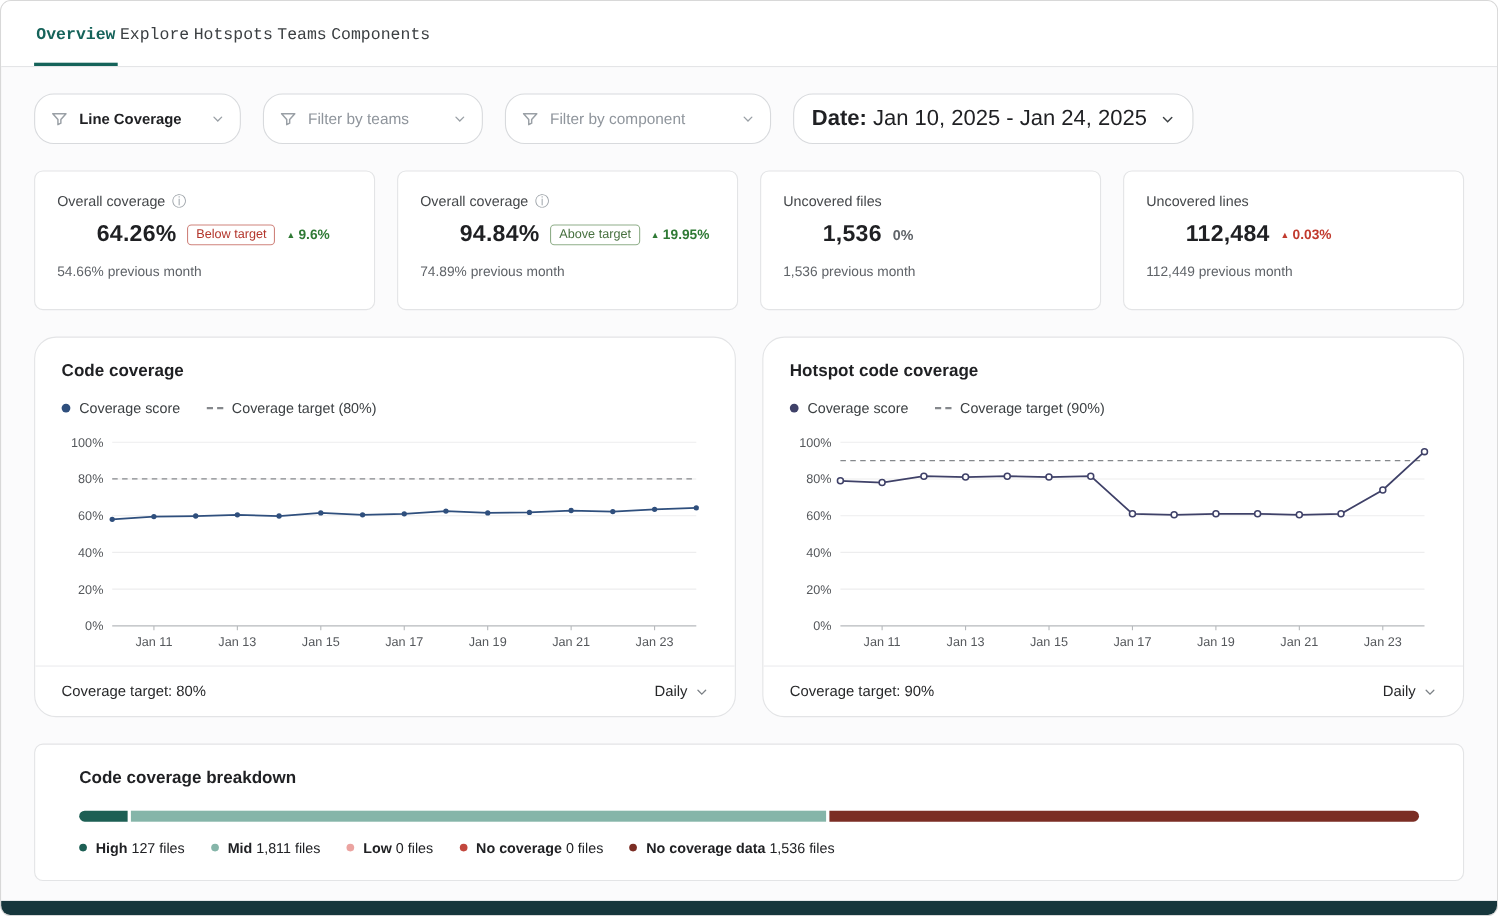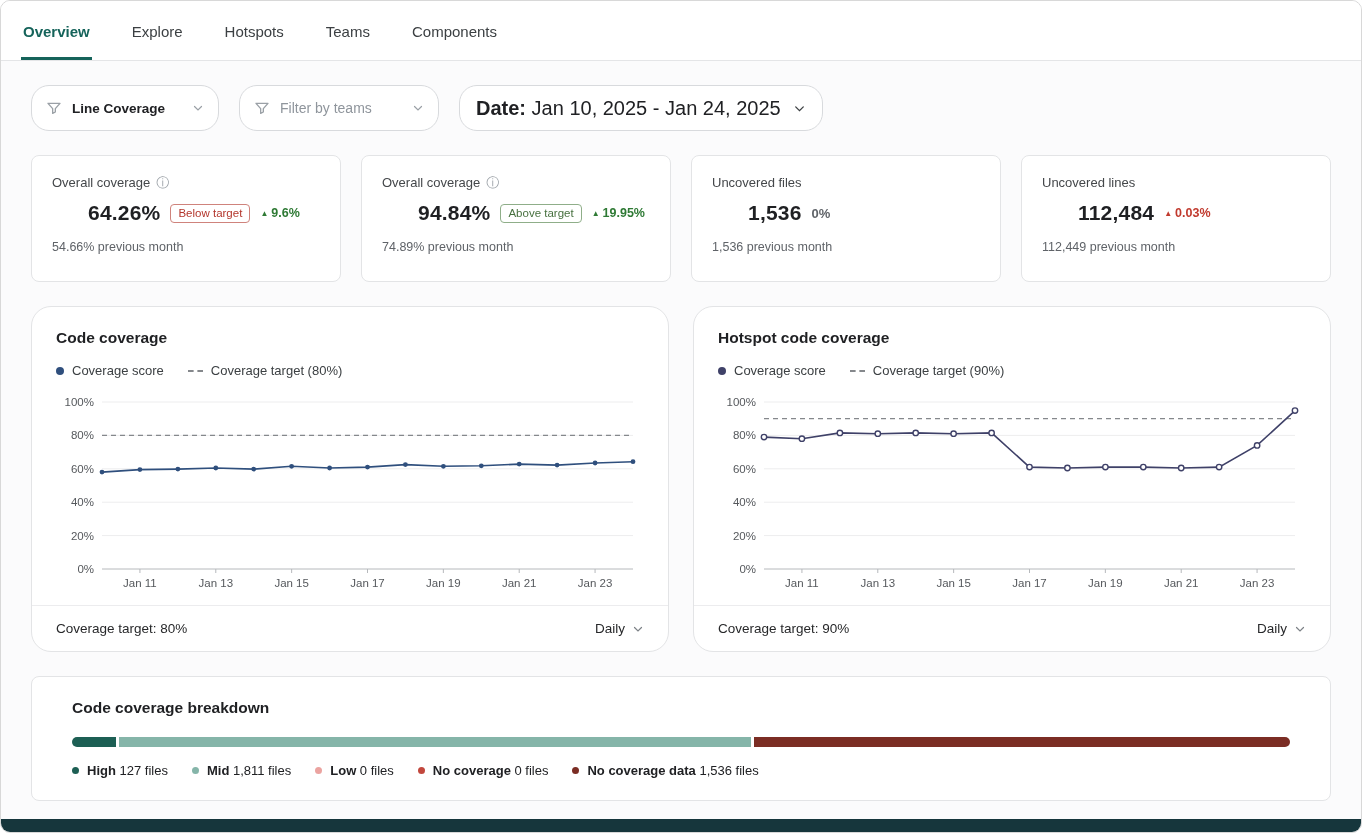--- a/index.html
+++ b/index.html
@@ -15,23 +15,24 @@
     border-radius: 10px;
     overflow: hidden;
     display: flex; flex-direction: column;
     background: #fbfbfc;
   }
 
   
   .topnav {
     background: #fff;
     border-bottom: 1px solid #e4e5e7;
-    padding: 0 20px;
-    display: flex; gap: 38px;
+    padding: 0 30px;
+    display: flex; 
     flex: 0 0 auto;
+    font-family: Liberation Mono, monospace;
   }
   .tab {
     padding: 22px 2px 17px;
     font-size: 15px; color: #3c4043;
     border-bottom: 3px solid transparent;
     cursor: pointer; white-space: nowrap;
   }
   .tab.active { color: #15635a; font-weight: bold; border-bottom-color: #15635a; }
 
   
@@ -152,20 +153,33 @@
             </svg>
         </span>
         <span class="lbl-ph">Filter by teams</span>
         <span class="chev">
           <svg width="12" height="12" viewBox="0 0 24 24" fill="none" stroke="#9aa0a6" stroke-width="2.4" stroke-linecap="round">
               <polyline points="5 9 12 16 19 9"></polyline>
             </svg>
         </span>
       </div>
 
+      <div class="filter f-comp">
+        <span class="ic">
+          <svg width="16" height="16" viewBox="0 0 24 24" fill="none" stroke="#9aa0a6" stroke-width="2" stroke-linejoin="round">
+              <path d="M3 5h18l-7 8v5l-4 2v-7L3 5z"></path>
+            </svg>
+        </span>
+        <span class="lbl-ph">Filter by component</span>
+        <span class="chev">
+          <svg width="12" height="12" viewBox="0 0 24 24" fill="none" stroke="#9aa0a6" stroke-width="2.4" stroke-linecap="round">
+              <polyline points="5 9 12 16 19 9"></polyline>
+            </svg>
+        </span>
+      </div>
 
       <div class="filter f-date">
         <span class="date-text">
           <b>Date:</b>
           <span>Jan 10, 2025 - Jan 24, 2025</span>
         </span>
         <span class="chev">
           <svg width="13" height="13" viewBox="0 0 24 24" fill="none" stroke="#3c4043" stroke-width="2.4" stroke-linecap="round">
               <polyline points="5 9 12 16 19 9"></polyline>
             </svg>

